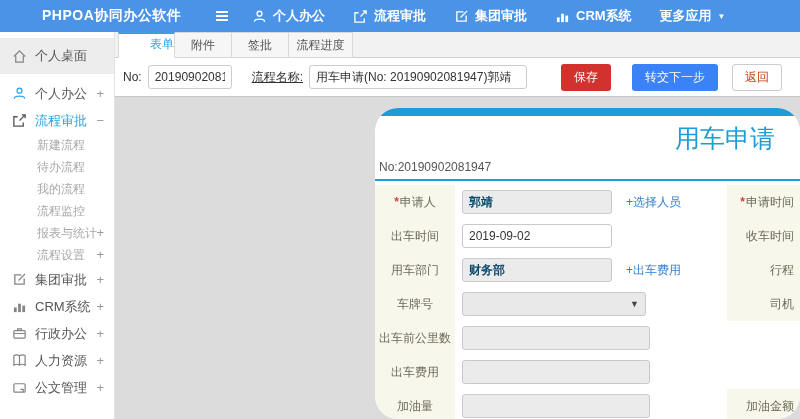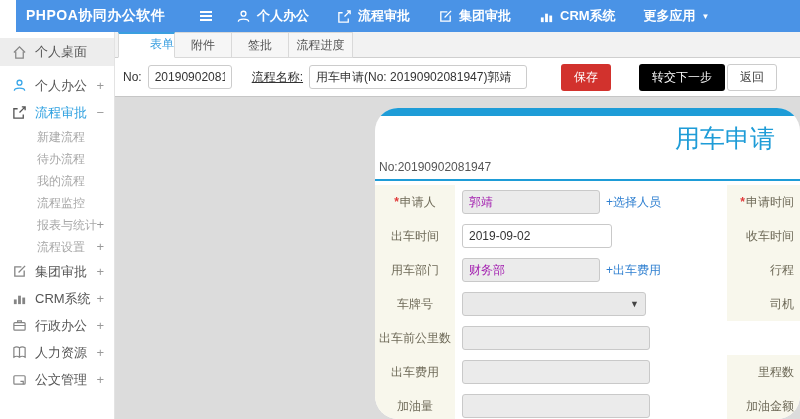--- a/index.html
+++ b/index.html
@@ -1,36 +1,36 @@
 <!DOCTYPE html>
 <html><head>
 <meta charset="utf-8">
 <style>
   * { margin:0; padding:0; box-sizing:border-box; }
   body { font-family:"Liberation Sans","DejaVu Sans",sans-serif; background:#fff; }
   .app { position:relative; width:800px; height:419px; overflow:hidden; background:#fff; }
 
   
-  .navbar { position:absolute; top:0; left:16px; right:0; height:32px; background:#4a93e6;
-            display:flex; align-items:center; color:#fff; }
+  .navbar { position:absolute; top:0; left:0; right:0; height:32px; background:#4a93e6;
+            display:flex; align-items:center; color:#fff;padding-left:32px; }
   .logo { margin-left:10px; width:150px; font-size:14px; font-weight:bold; letter-spacing:.5px; }
   .hamburger { margin-left:22px; width:16px; height:16px; color:#fff; cursor:pointer; }
   .nav-items { display:flex; margin-left:22px; align-items:center; }
   .nav-item { display:flex; align-items:center; margin-right:28px; font-size:13px; font-weight:bold;
               color:#fff; cursor:pointer; }
   .nav-item .nicon { width:15px; height:15px; margin-right:6px; }
   .nav-item .caret { margin-left:6px; font-size:8px; }
 
   
   .sidebar { position:absolute; top:32px; left:0; width:115px; bottom:0; background:#fff;
              border-right:1px solid #e3e3e3; overflow:hidden; }
   .side-item { display:flex; align-items:center; height:27px; padding:0 10px 0 12px;
                font-size:13px; color:#555; position:relative; cursor:pointer; }
   .side-item .sicon { width:15px; height:15px; margin-right:8px; color:#858585; flex:none; }
-  .side-item.desktop { height:28px; background:#ededed; margin-top:6px; margin-bottom:6px; }
+  .side-item.desktop { height:36px; background:#ededed; margin-top:6px; margin-bottom:6px; }
   .side-item.active { color:#2da0e0; }
   .side-item .icon-blue { color:#3aa7e9; }
   .toggle { position:absolute; right:10px; color:#999; font-size:13px; }
   .sub-item { height:22px; line-height:22px; padding-left:37px; font-size:12px; color:#a8a8a8;
               position:relative; cursor:pointer; }
 
   
   .content { position:absolute; top:32px; left:115px; right:0; bottom:0; background:#dcdcdc; }
 
   .tabbar { height:26px; background:#f2f2f2; border-bottom:1px solid #cfcfcf; display:flex;
@@ -47,47 +47,47 @@
              align-items:center; padding-left:8px; font-size:12px; color:#333; }
   .tb-label { flex:none; }
   .tb-input { height:24px; border:1px solid #ccc; border-radius:3px; padding:0 6px;
               font-size:12px; color:#333; margin-left:6px; }
   .no-input { width:84px; }
   .name-label { margin-left:20px;text-decoration:underline; }
   .name-input { width:218px; }
   .btn { height:27px; padding:0 12px; border-radius:3px; font-size:12px; border:1px solid transparent;
          cursor:pointer; }
   .btn-save { margin-left:34px; background:#d2322d; color:#fff; }
-  .btn-forward { margin-left:28px; background:#000000; color:#fff;font-family:Liberation Mono, monospace; }
-  .btn-back { margin-left:2px; background:#fff; border-color:#ccc; color:#404040; }
+  .btn-forward { margin-left:21px; background:#3b82f6; color:#fff;font-family:Liberation Mono, monospace; }
+  .btn-back { margin-left:14px; background:#fff; border-color:#ccc; color:#c2410c; }
 
   .workspace { position:absolute; top:65px; left:0; right:0; bottom:0; }
   .sheet { position:absolute; left:260px; top:11px; right:0; bottom:0; background:#fff; overflow:hidden;border-radius:23px; }
   .sheet-topbar { height:8px; background:#1e9cd7; }
   .sheet-title { position:absolute; left:270px; width:160px; top:14px; text-align:center;
                  font-size:25px; color:#1e9cd7; }
   .sheet-no { position:absolute; left:4px; top:52px; font-size:12px; color:#555; }
   .sheet-divider { position:absolute; left:0; right:0; top:71px; height:2px; background:#1e9cd7; }
 
   .ftable { position:absolute; top:77px; left:0; right:0; }
   .frow { display:flex; height:34px; }
   .flabel { width:80px; background:#f8f7ec; display:flex; align-items:center; justify-content:center;
             font-size:12px; color:#6e6a58; flex:none; }
   .ffield { width:272px; background:#fff; display:flex; align-items:center; padding-left:7px; flex:none; }
   .frlabel { flex:1; background:#f8f7ec; display:flex; align-items:center; justify-content:flex-end;
              padding-right:6px; font-size:12px; color:#6e6a58; }
   .req { color:#e03a3a; margin-right:1px; font-weight:bold; }
   .f-inp { height:24px; border:1px solid #c9c9c9; border-radius:3px; padding:0 6px; font-size:12px; }
-  .f-ro { width:138px; background:#ebebeb; font-weight:normal; color:#a21caf; }
+  .f-ro { width:150px; background:#ebebeb; font-weight:bold; color:#0c4a6e; }
   .f-date { width:150px; background:#fff; color:#333; }
   .f-sel { width:184px; height:24px; background:#e9e9e9; border:1px solid #c9c9c9; border-radius:3px;
            display:flex; align-items:center; justify-content:flex-end; padding-right:6px;
            color:#444; font-size:9px; cursor:pointer; }
   .f-empty { width:188px; background:#ebebeb; }
-  .f-link { margin-left:6px; font-size:12px; color:#2e7fd0; text-decoration:none; cursor:pointer; }
+  .f-link { margin-left:14px; font-size:12px; color:#2e7fd0; text-decoration:none; cursor:pointer; }
 
   svg { display:block; width:100%; height:100%; }
 </style>
 </head>
 <body>
 
 <div class="app">
 
   <header class="navbar">
     <div class="logo">PHPOA协同办公软件</div>
@@ -326,23 +326,20 @@
             </div>
           </div>
 
           <div class="frow">
             <div class="flabel">
               <span>出车费用</span>
             </div>
             <div class="ffield">
               <input class="f-inp f-empty" readonly="" style="">
             </div>
-            <div class="frlabel">
-              <span>里程数</span>
-            </div>
           </div>
 
           <div class="frow">
             <div class="flabel">
               <span>加油量</span>
             </div>
             <div class="ffield">
               <input class="f-inp f-empty" readonly="" style="">
             </div>
             <div class="frlabel">

